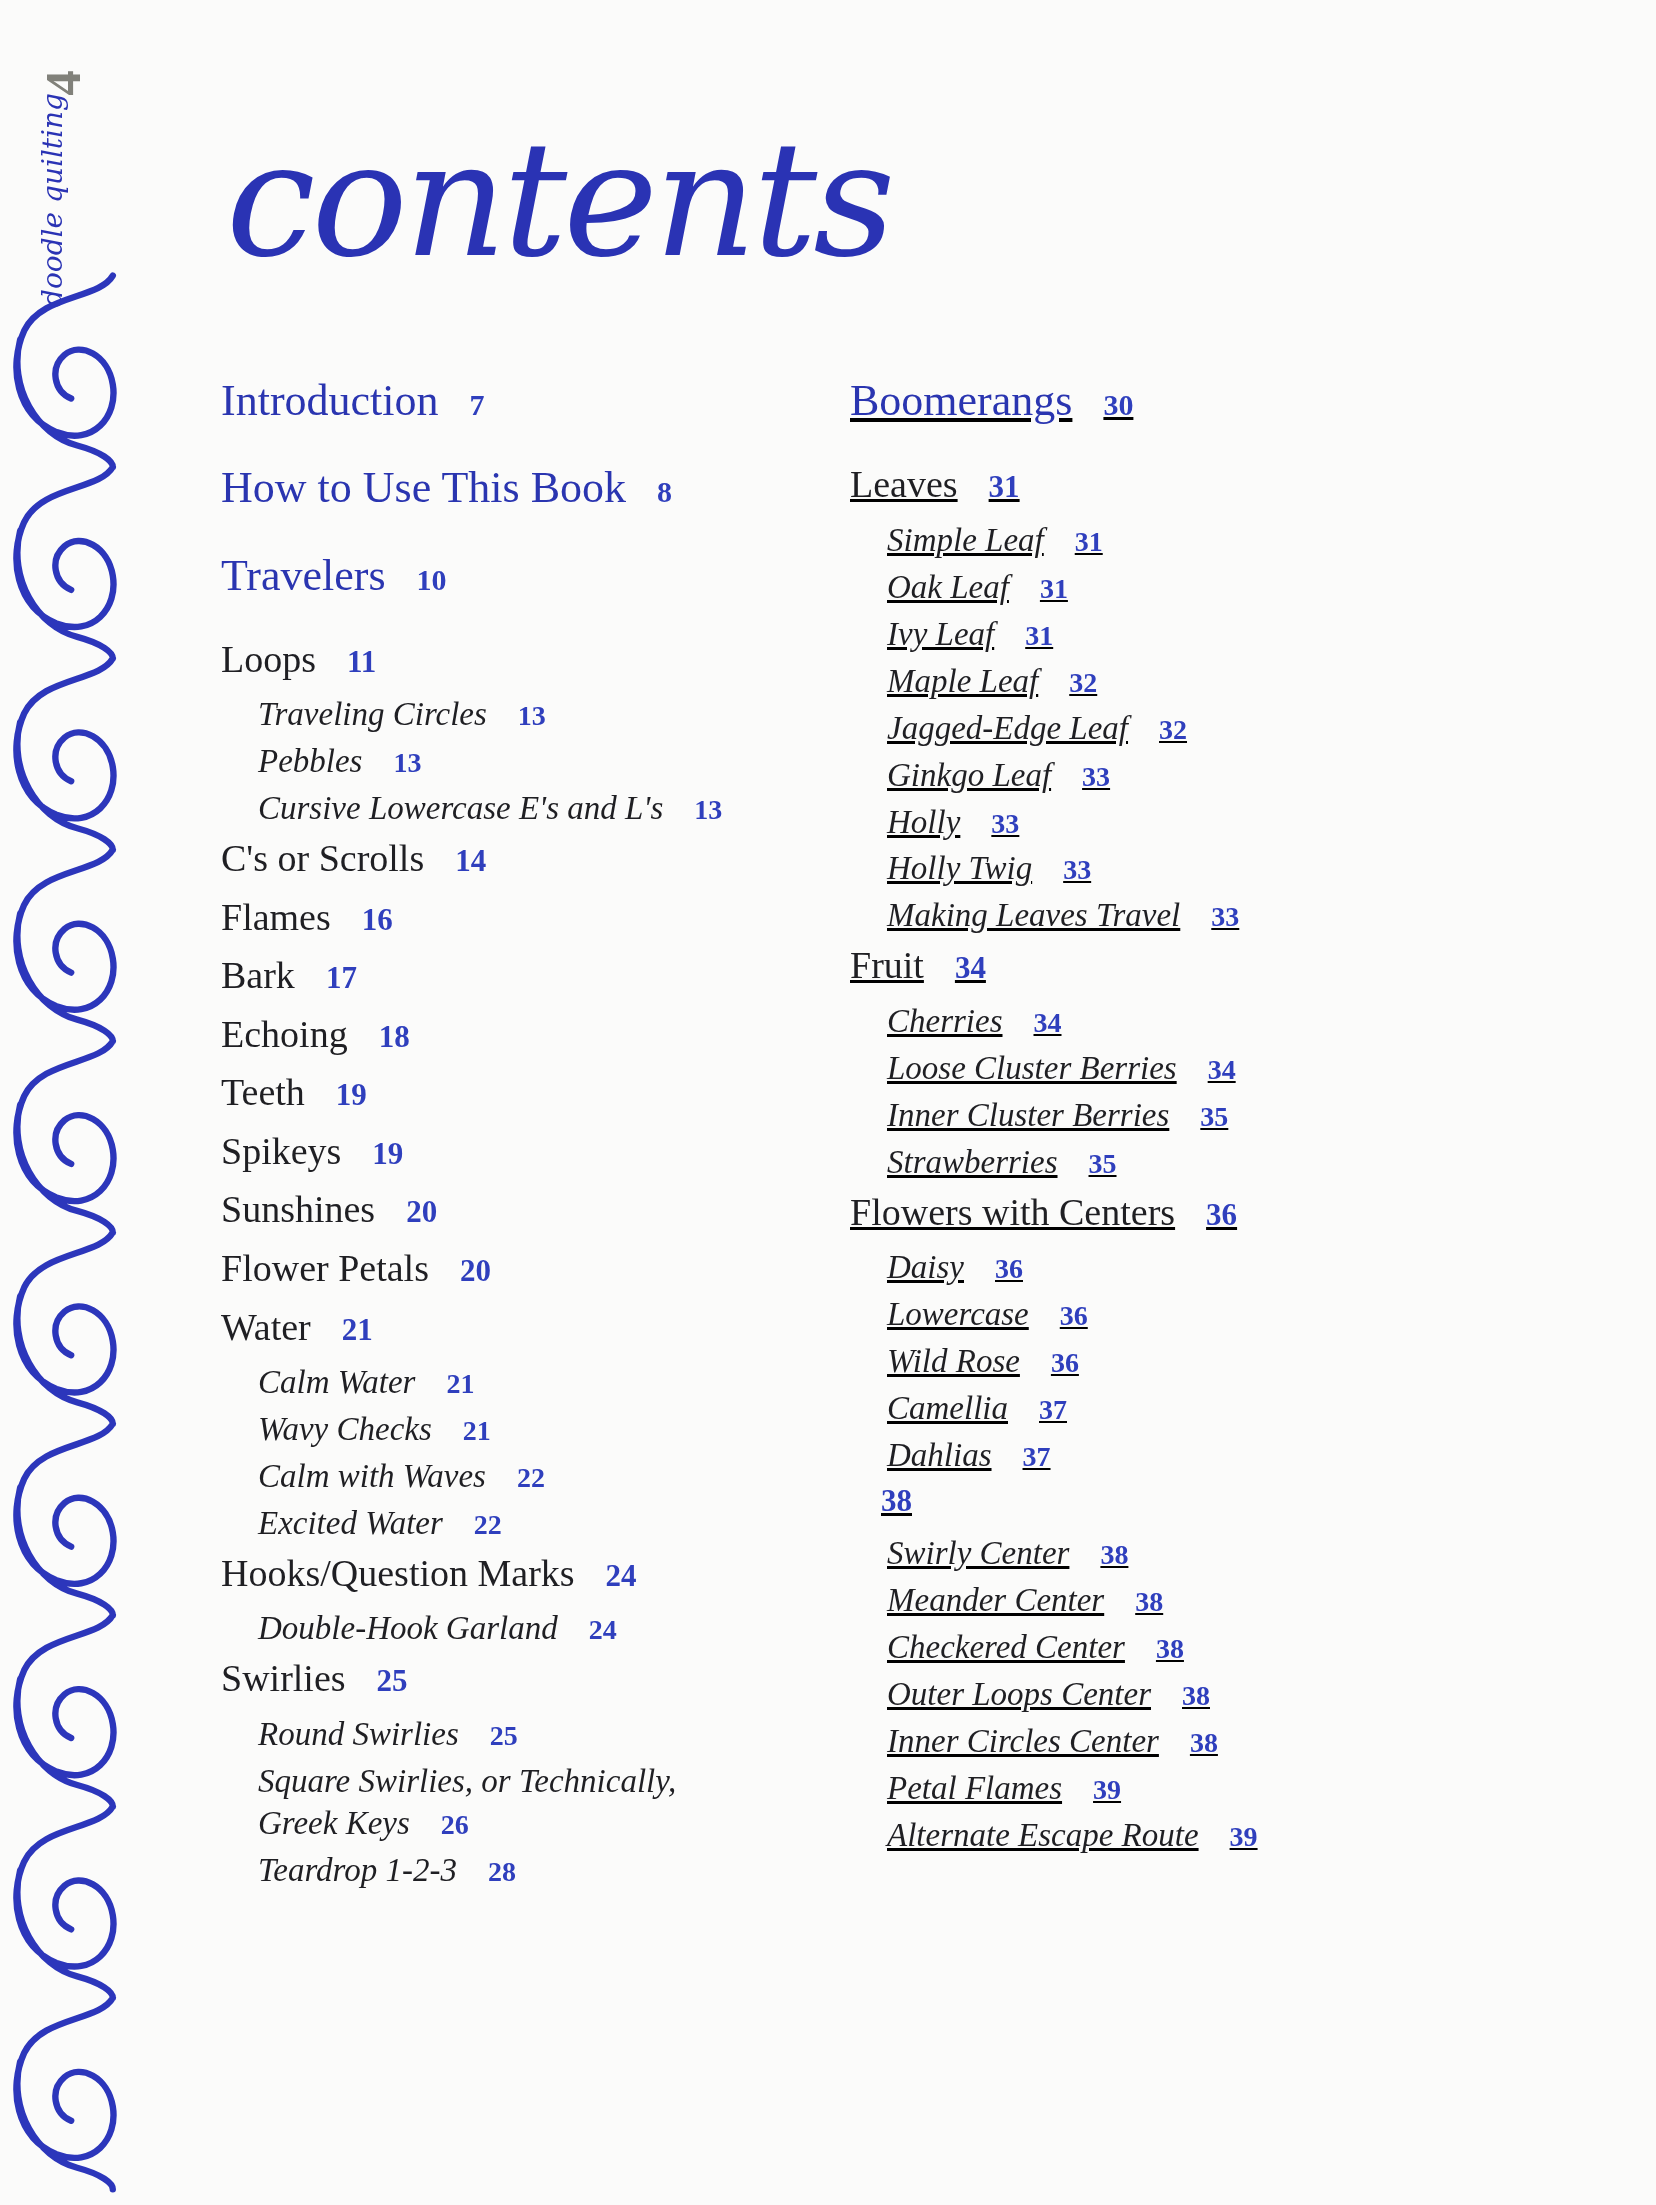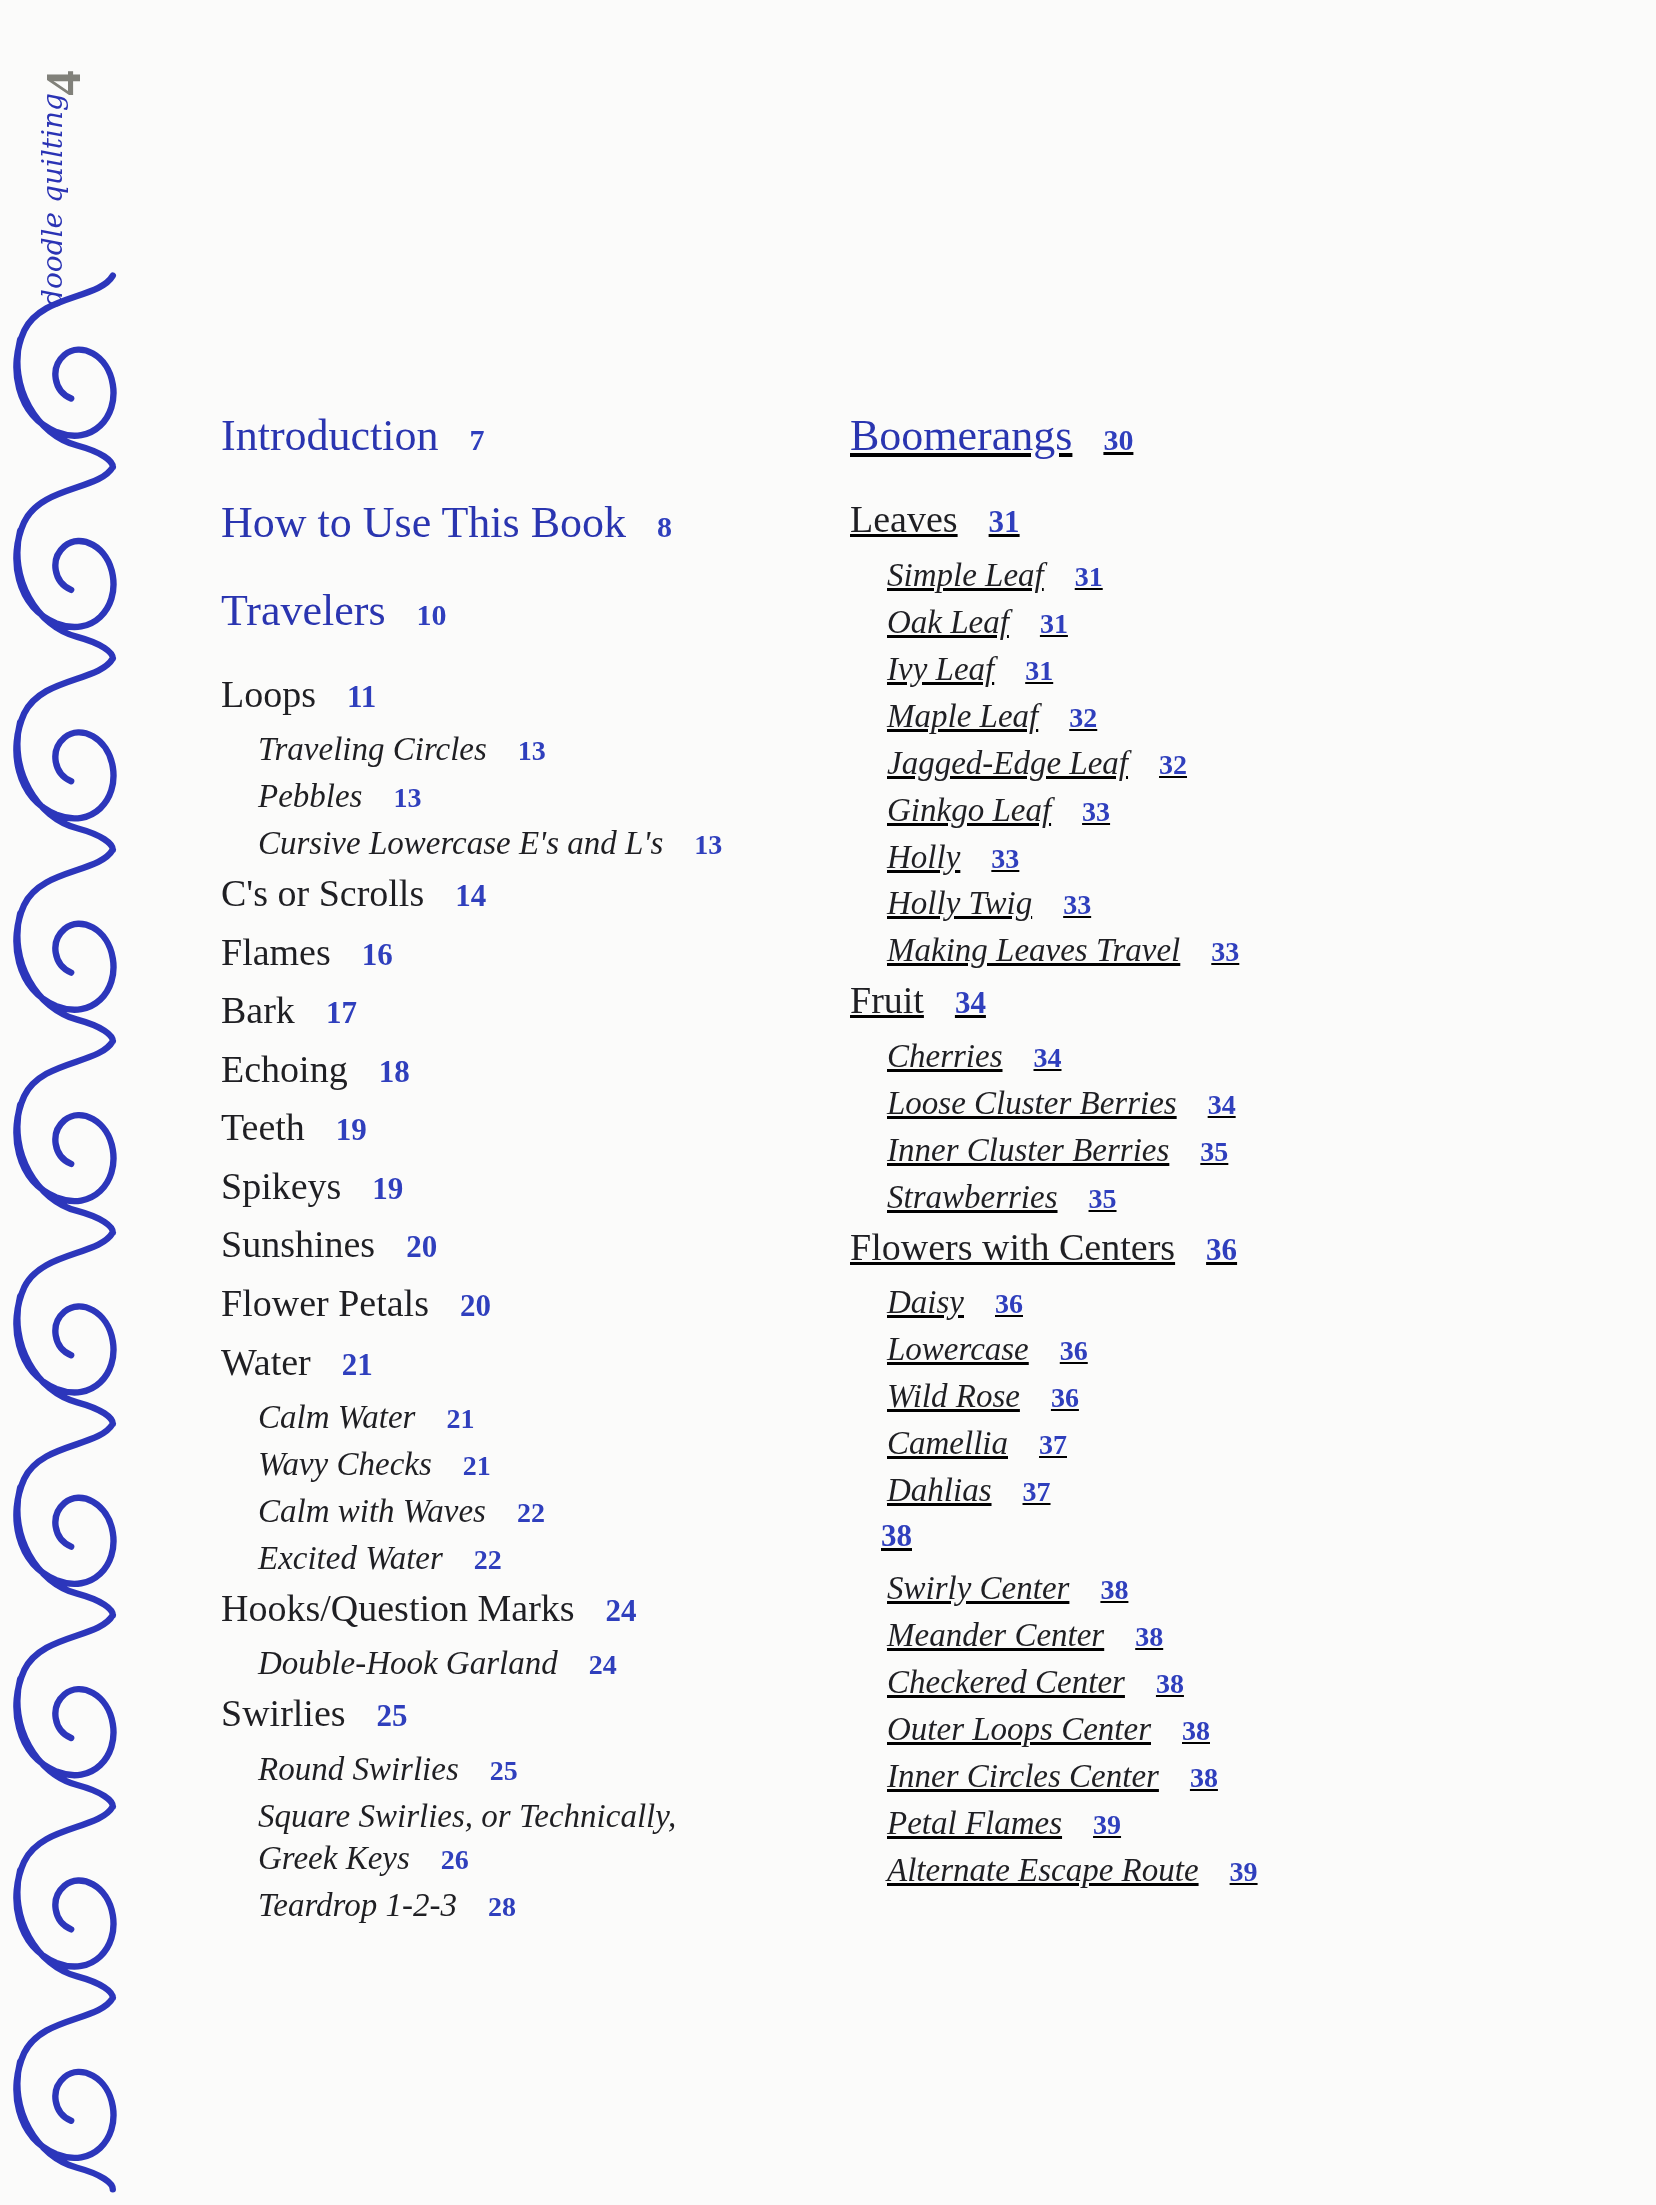--- a/index.html
+++ b/index.html
@@ -36,21 +36,21 @@
 
   .swirl-border{position:absolute;left:0;top:0;}
 
   .title{
     position:absolute;left:226px;top:100px;margin:0;
     font-family:"DejaVu Serif",serif;font-style:italic;font-weight:normal;
     font-size:160px;line-height:1.25;letter-spacing:-4px;
     color:var(--blue-script);
   }
 
-  .col{position:absolute;top:411px;}
+  .col{position:absolute;top:376px;}
   .col-left{left:221px;width:600px;}
   .col-right{left:850px;width:788px;text-decoration:underline;}
 
   .row .line{display:flex;align-items:baseline;line-height:1.12;}
   .lvl1{color:var(--blue);font-size:44px;margin:0 0 38px 0;}
   .lvl2{color:var(--black);font-size:38px;margin:4px 0 16px 0;}
   .lvl3{color:var(--black);font-size:33px;font-style:italic;margin:9px 0 10px 0;padding-left:37px;}
   .lvl3 .line{margin-bottom:5.4px;}
 
   .num{
@@ -70,20 +70,21 @@
   <div class="folio">4</div>
 
   <div class="sidebar-title">doodle quilting</div>
 
   <svg class="swirl-border" width="141" height="2205" viewBox="0 0 210 3273">
     <g id="swirl-g" fill="none" stroke-width="9.5" stroke-linecap="round" stroke="#2c36bb">
         <path d="M168 405 C148 440,62 433,36 487 C12 540,24 613,84 638 C138 659,176 615,168 567 C161 523,120 503,96 523 C74 542,80 577,106 588 M30 500 C12 570,55 643,115 658 C152 668,168 681,168 690 M168 690 C148 725,62 718,36 772 C12 825,24 898,84 923 C138 944,176 900,168 852 C161 808,120 788,96 808 C74 827,80 862,106 873 M30 785 C12 855,55 928,115 943 C152 953,168 966,168 975 M168 975 C148 1010,62 1003,36 1057 C12 1110,24 1183,84 1208 C138 1229,176 1185,168 1137 C161 1093,120 1073,96 1093 C74 1112,80 1147,106 1158 M30 1070 C12 1140,55 1213,115 1228 C152 1238,168 1251,168 1260 M168 1260 C148 1295,62 1288,36 1342 C12 1395,24 1468,84 1493 C138 1514,176 1470,168 1422 C161 1378,120 1358,96 1378 C74 1397,80 1432,106 1443 M30 1355 C12 1425,55 1498,115 1513 C152 1523,168 1536,168 1545 M168 1545 C148 1580,62 1573,36 1627 C12 1680,24 1753,84 1778 C138 1799,176 1755,168 1707 C161 1663,120 1643,96 1663 C74 1682,80 1717,106 1728 M30 1640 C12 1710,55 1783,115 1798 C152 1808,168 1821,168 1830 M168 1830 C148 1865,62 1858,36 1912 C12 1965,24 2038,84 2063 C138 2084,176 2040,168 1992 C161 1948,120 1928,96 1948 C74 1967,80 2002,106 2013 M30 1925 C12 1995,55 2068,115 2083 C152 2093,168 2106,168 2115 M168 2115 C148 2150,62 2143,36 2197 C12 2250,24 2323,84 2348 C138 2369,176 2325,168 2277 C161 2233,120 2213,96 2233 C74 2252,80 2287,106 2298 M30 2210 C12 2280,55 2353,115 2368 C152 2378,168 2391,168 2400 M168 2400 C148 2435,62 2428,36 2482 C12 2535,24 2608,84 2633 C138 2654,176 2610,168 2562 C161 2518,120 2498,96 2518 C74 2537,80 2572,106 2583 M30 2495 C12 2565,55 2638,115 2653 C152 2663,168 2676,168 2685 M168 2685 C148 2720,62 2713,36 2767 C12 2820,24 2893,84 2918 C138 2939,176 2895,168 2847 C161 2803,120 2783,96 2803 C74 2822,80 2857,106 2868 M30 2780 C12 2850,55 2923,115 2938 C152 2948,168 2961,168 2970 M168 2970 C148 3005,62 2998,36 3052 C12 3105,24 3178,84 3203 C138 3224,176 3180,168 3132 C161 3088,120 3068,96 3088 C74 3107,80 3142,106 3153 M30 3065 C12 3135,55 3208,115 3223 C152 3233,168 3246,168 3255 "></path>
       </g>
   </svg>
 
+  <h1 class="title">contents</h1>
 
   <div class="col col-left" id="col-left">
       <div class="row lvl1">
         <div class="line">
           <span class="lbl">Introduction</span>
           <span class="num">7</span>
         </div>
       </div>
       <div class="row lvl1">
         <div class="line">

